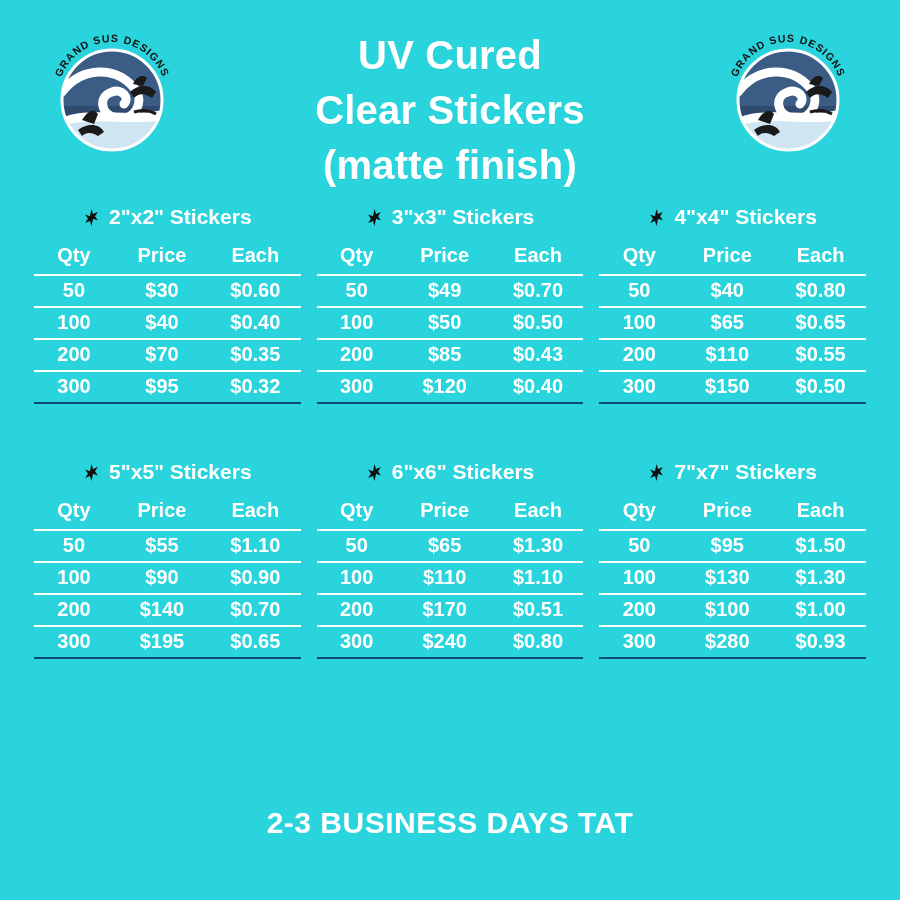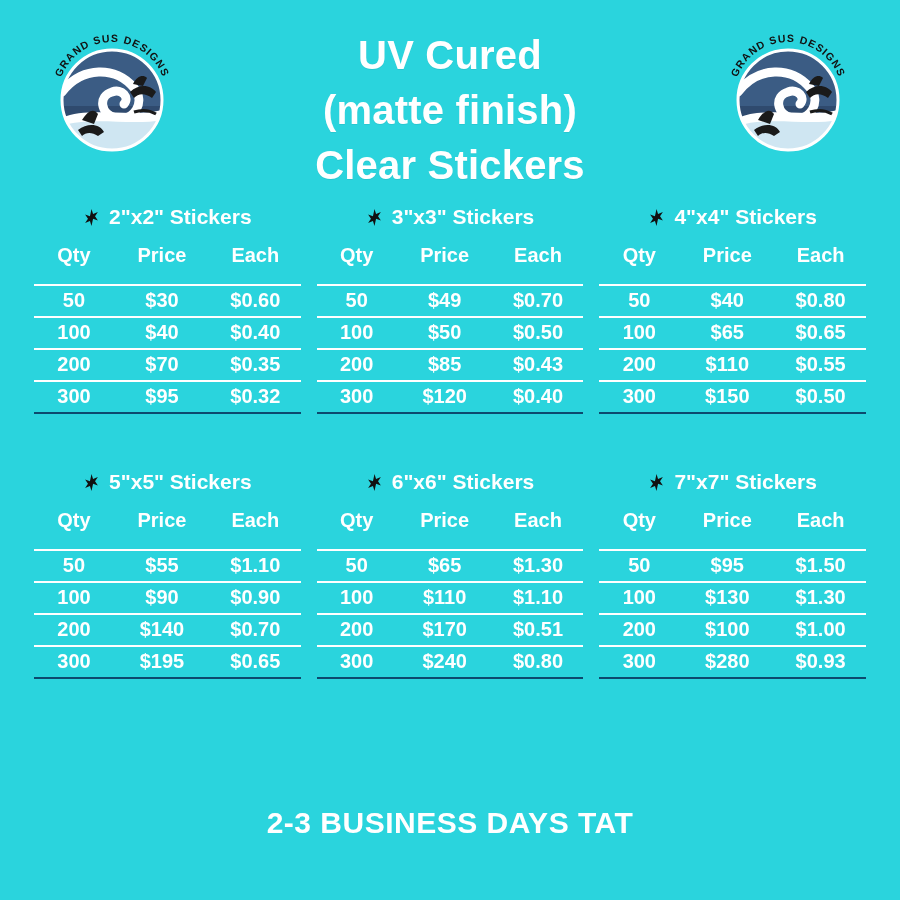--- a/index.html
+++ b/index.html
@@ -94,21 +94,21 @@
     font-weight: bold;
   }
   table.price-table th,
   table.price-table td {
     padding: 3px 2px 4px 2px;
     text-align: center;
     border-bottom: 2px solid #ffffff;
     white-space: nowrap;
   }
   table.price-table thead th {
-    padding-bottom: 17px;
+    padding-bottom: 7px;
   }
   table.price-table tbody tr:last-child td {
     border-bottom: 2px solid #0c4a6e;
   }
   table.price-table th.col-qty,
   table.price-table td.col-qty { width: 30%; }
   table.price-table th.col-price,
   table.price-table td.col-price { width: 36%; }
   table.price-table th.col-each,
   table.price-table td.col-each { width: 34%; }
@@ -155,22 +155,22 @@
         </g>
         <circle cx="74" cy="78" r="50" fill="none" stroke="#ffffff" stroke-width="3"></circle>
         <text font-family="'Liberation Sans', sans-serif" font-size="10.5" font-weight="bold" fill="#111111" letter-spacing="1.1">
           <textPath href="#arcL" startOffset="50%" text-anchor="middle">GRAND SUS DESIGNS</textPath>
         </text>
       </svg>
     </div>
 
     <div class="header-title">
       <div>UV Cured</div>
+      <div>Clear Stickers</div>
       <div>(matte finish)</div>
-      <div>Clear Stickers</div>
     </div>
 
     <div class="logo right">
       <svg viewBox="0 0 148 148" xmlns="http://www.w3.org/2000/svg">
         <defs>
           <path id="arcR" d="M 20 74 A 54 54 0 0 1 128 74"></path>
           <clipPath id="clipR">
               <circle cx="74" cy="78" r="50"></circle>
             </clipPath>
         </defs>

